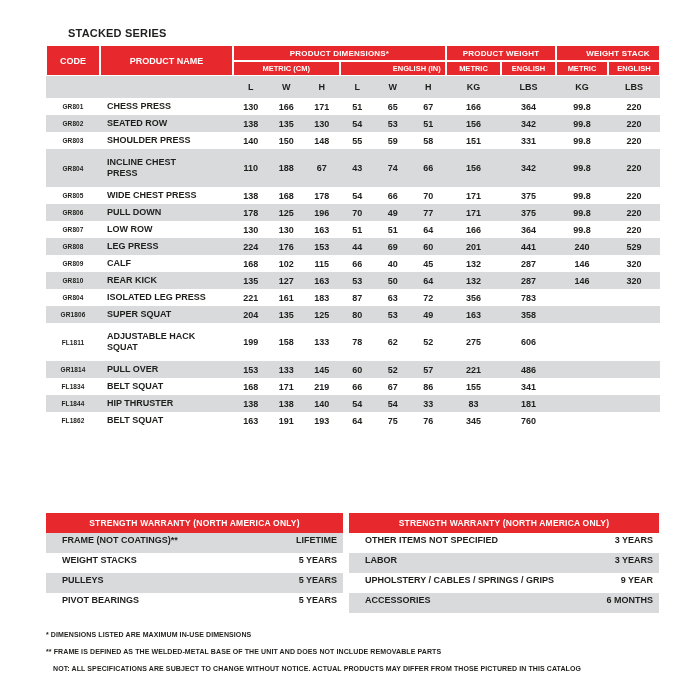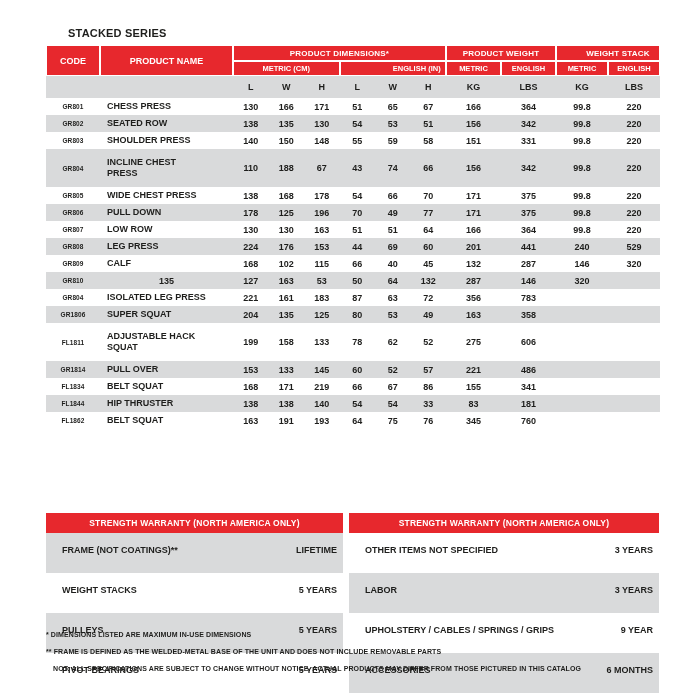--- a/index.html
+++ b/index.html
@@ -38,21 +38,21 @@
   .code{justify-content:center;font-size:6.5px;letter-spacing:.1px;}
   .pname{padding-left:7px;font-size:9px;line-height:1.2;white-space:pre-line;}
   .val{justify-content:center;font-size:9px;}
 
   
   .wwrap{position:absolute;left:46px;top:513px;display:flex;gap:6px;align-items:center;}
   .wtable{display:flex;flex-direction:column;}
   .wleft{width:297px;}
   .wright{width:310px;}
   .whead{height:20px;background:var(--red);color:#fff;display:flex;align-items:center;justify-content:center;font-weight:bold;font-size:8.5px;letter-spacing:.2px;}
-  .wrow{height:40px;display:flex;align-items:center;justify-content:space-between;padding:0 6px 6px 16px;font-weight:bold;font-size:9px;}
+  .wrow{height:20px;display:flex;align-items:center;justify-content:space-between;padding:0 6px 6px 16px;font-weight:bold;font-size:9px;}
   .wrow.gray{background:var(--stripe);}
   .wval{white-space:nowrap;padding-left:8px;}
 
   
   .foot{position:absolute;left:46px;top:631px;width:614px;font-weight:bold;font-size:7px;letter-spacing:.1px;}
   .fline{margin-bottom:10px;}
   .fline.indent{padding-left:7px;}
 </style>
 </head>
 <body>
@@ -215,20 +215,21 @@
           <div class="cell val">66</div>
           <div class="cell val">40</div>
           <div class="cell val">45</div>
           <div class="cell val">132</div>
           <div class="cell val">287</div>
           <div class="cell val">146</div>
           <div class="cell val">320</div>
         </div>
         <div class="grid12 drow stripe">
           <div class="cell code">GR810</div>
+          <div class="cell pname">REAR KICK</div>
           <div class="cell val">135</div>
           <div class="cell val">127</div>
           <div class="cell val">163</div>
           <div class="cell val">53</div>
           <div class="cell val">50</div>
           <div class="cell val">64</div>
           <div class="cell val">132</div>
           <div class="cell val">287</div>
           <div class="cell val">146</div>
           <div class="cell val">320</div>

